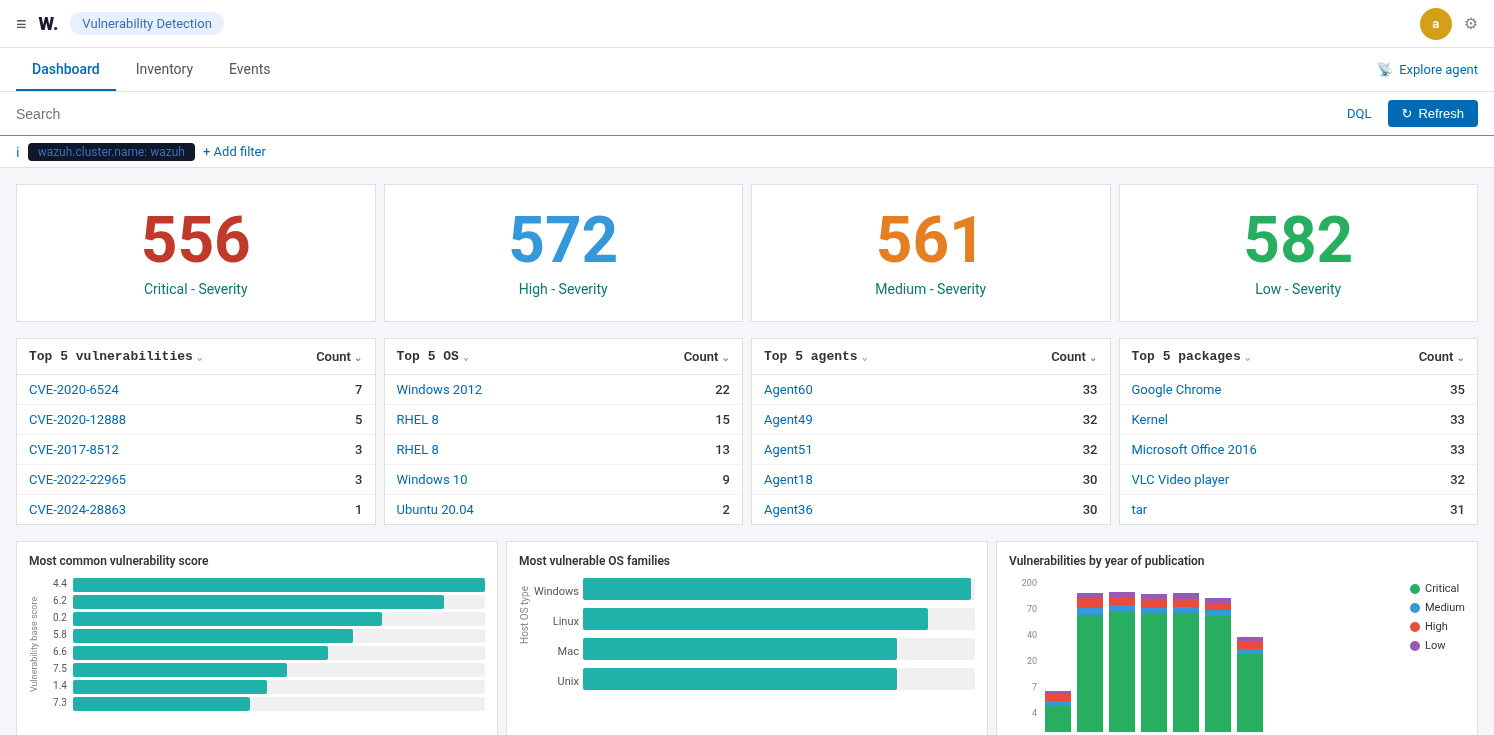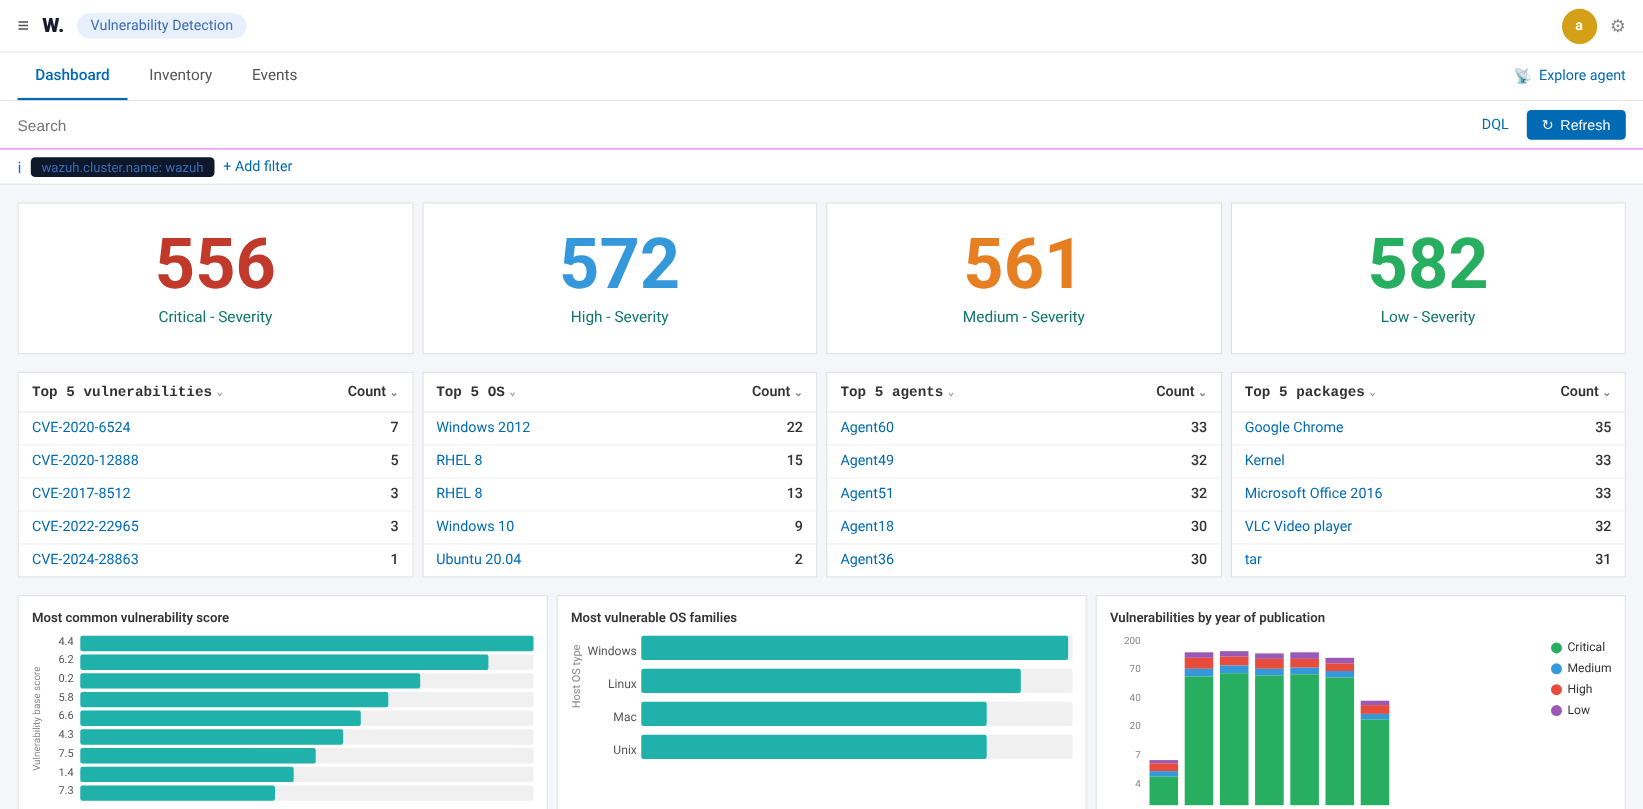--- a/index.html
+++ b/index.html
@@ -342,26 +342,20 @@
           <div class="bar-row">
       <span class="bar-label">5.8</span>
       <div class="bar-track">
         <div class="bar-fill" style="width:68%"></div>
       </div>
     </div>
           <div class="bar-row">
       <span class="bar-label">6.6</span>
       <div class="bar-track">
         <div class="bar-fill" style="width:62%"></div>
-      </div>
-    </div>
-          <div class="bar-row">
-      <span class="bar-label">4.3</span>
-      <div class="bar-track">
-        <div class="bar-fill" style="width:58%"></div>
       </div>
     </div>
           <div class="bar-row">
       <span class="bar-label">7.5</span>
       <div class="bar-track">
         <div class="bar-fill" style="width:52%"></div>
       </div>
     </div>
           <div class="bar-row">
       <span class="bar-label">1.4</span>

